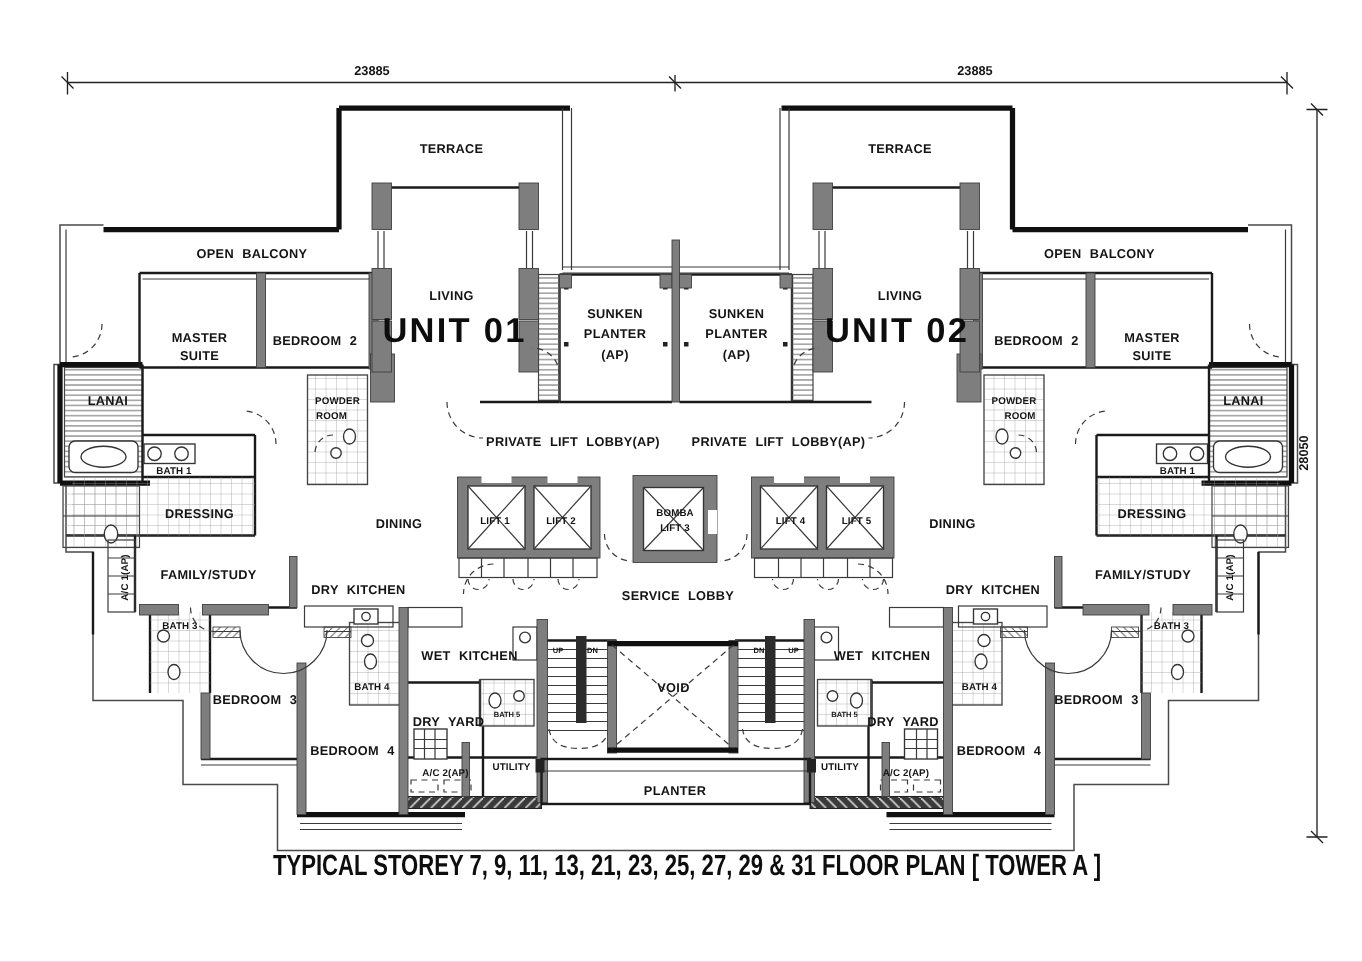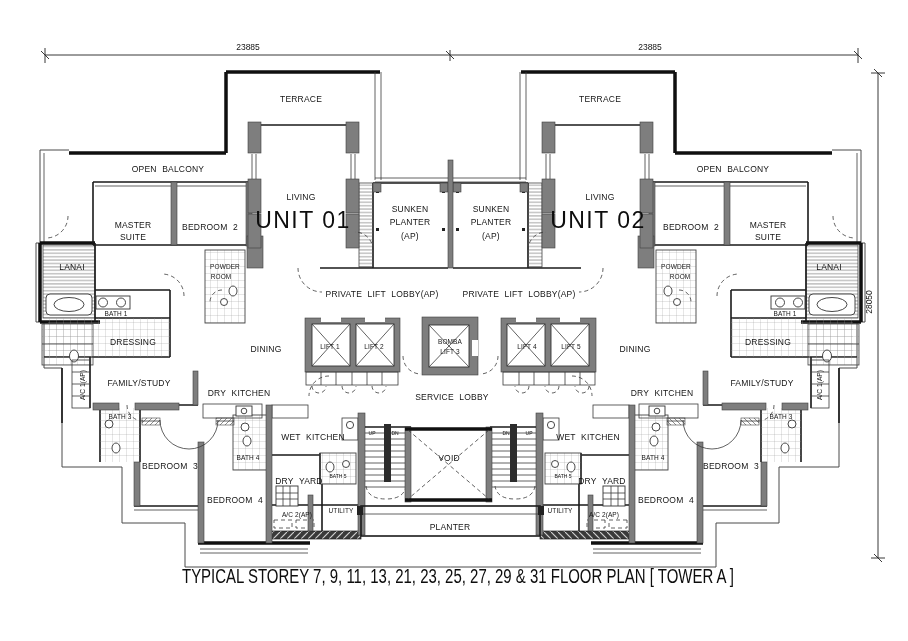--- a/index.html
+++ b/index.html
@@ -1,16 +1,16 @@
 <!DOCTYPE html>
 <html><head>
 <meta charset="utf-8">
 <style>
   html,body{margin:0;padding:0;background:#fff;}
-  #stage{width:908px;height:641px;position:relative;background:#ec4899;overflow:hidden;}
+  #stage{width:908px;height:641px;position:relative;background:#ec4899;overflow:hidden;font-weight:bold;}
   svg{display:block;}
   text{font-family:"Liberation Sans",sans-serif;fill:#141414;}
   .lbl{font-size:8.5px;letter-spacing:.2px;word-spacing:3px;text-anchor:middle;}
   .sm{font-size:6.5px;letter-spacing:.1px;text-anchor:middle;}
   .xs{font-size:5px;text-anchor:middle;}
   .unit{font-size:23px;letter-spacing:1.5px;text-anchor:middle;fill:#0d0d0d;}
   .dim{font-size:8.5px;text-anchor:middle;}
   .cap{font-size:19.5px;text-anchor:middle;fill:#0d0d0d;}
   .w-thick{stroke:#101010;stroke-width:3.5;fill:none;}
   .w-med{stroke:#1a1a1a;stroke-width:1.6;fill:none;}

